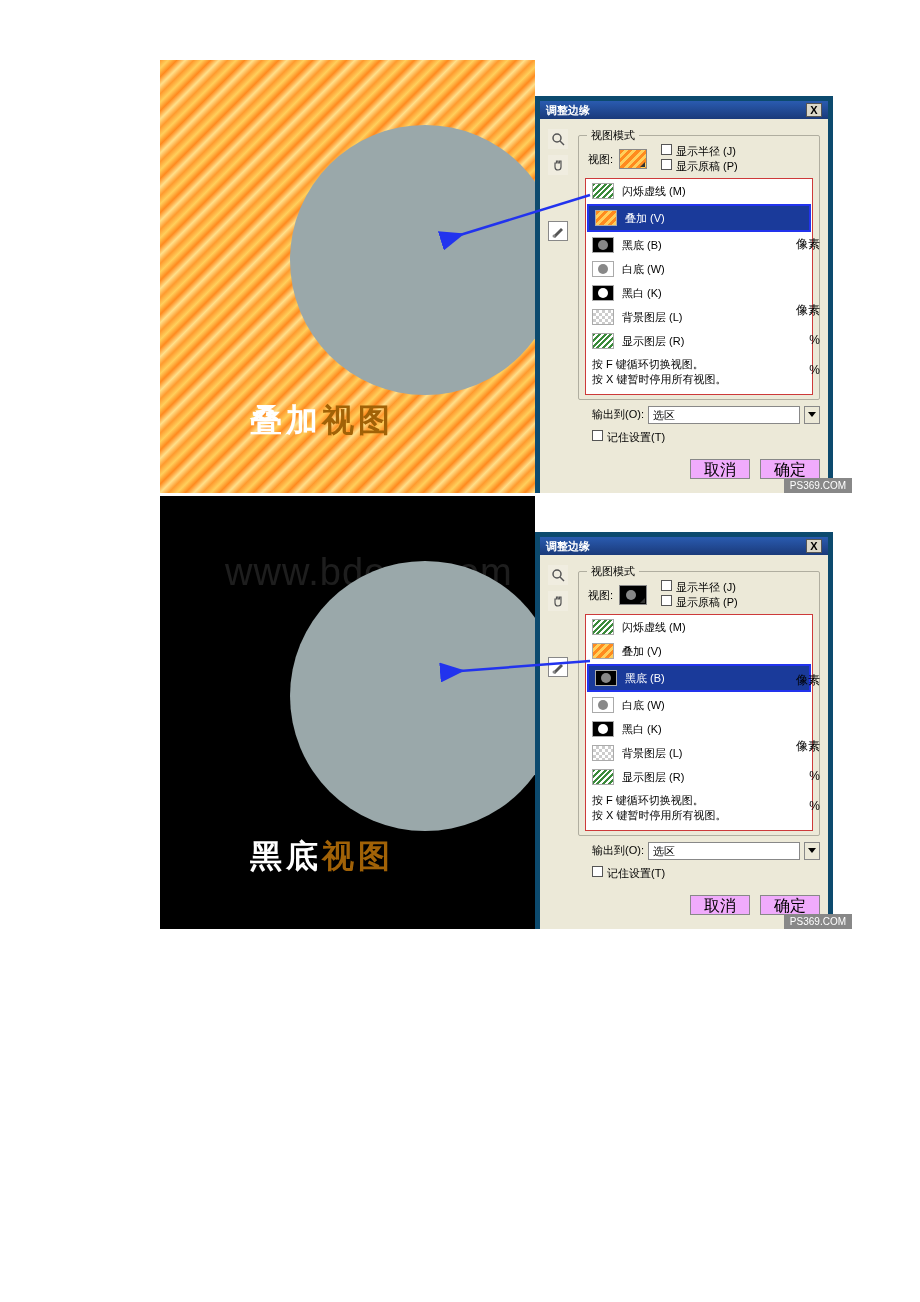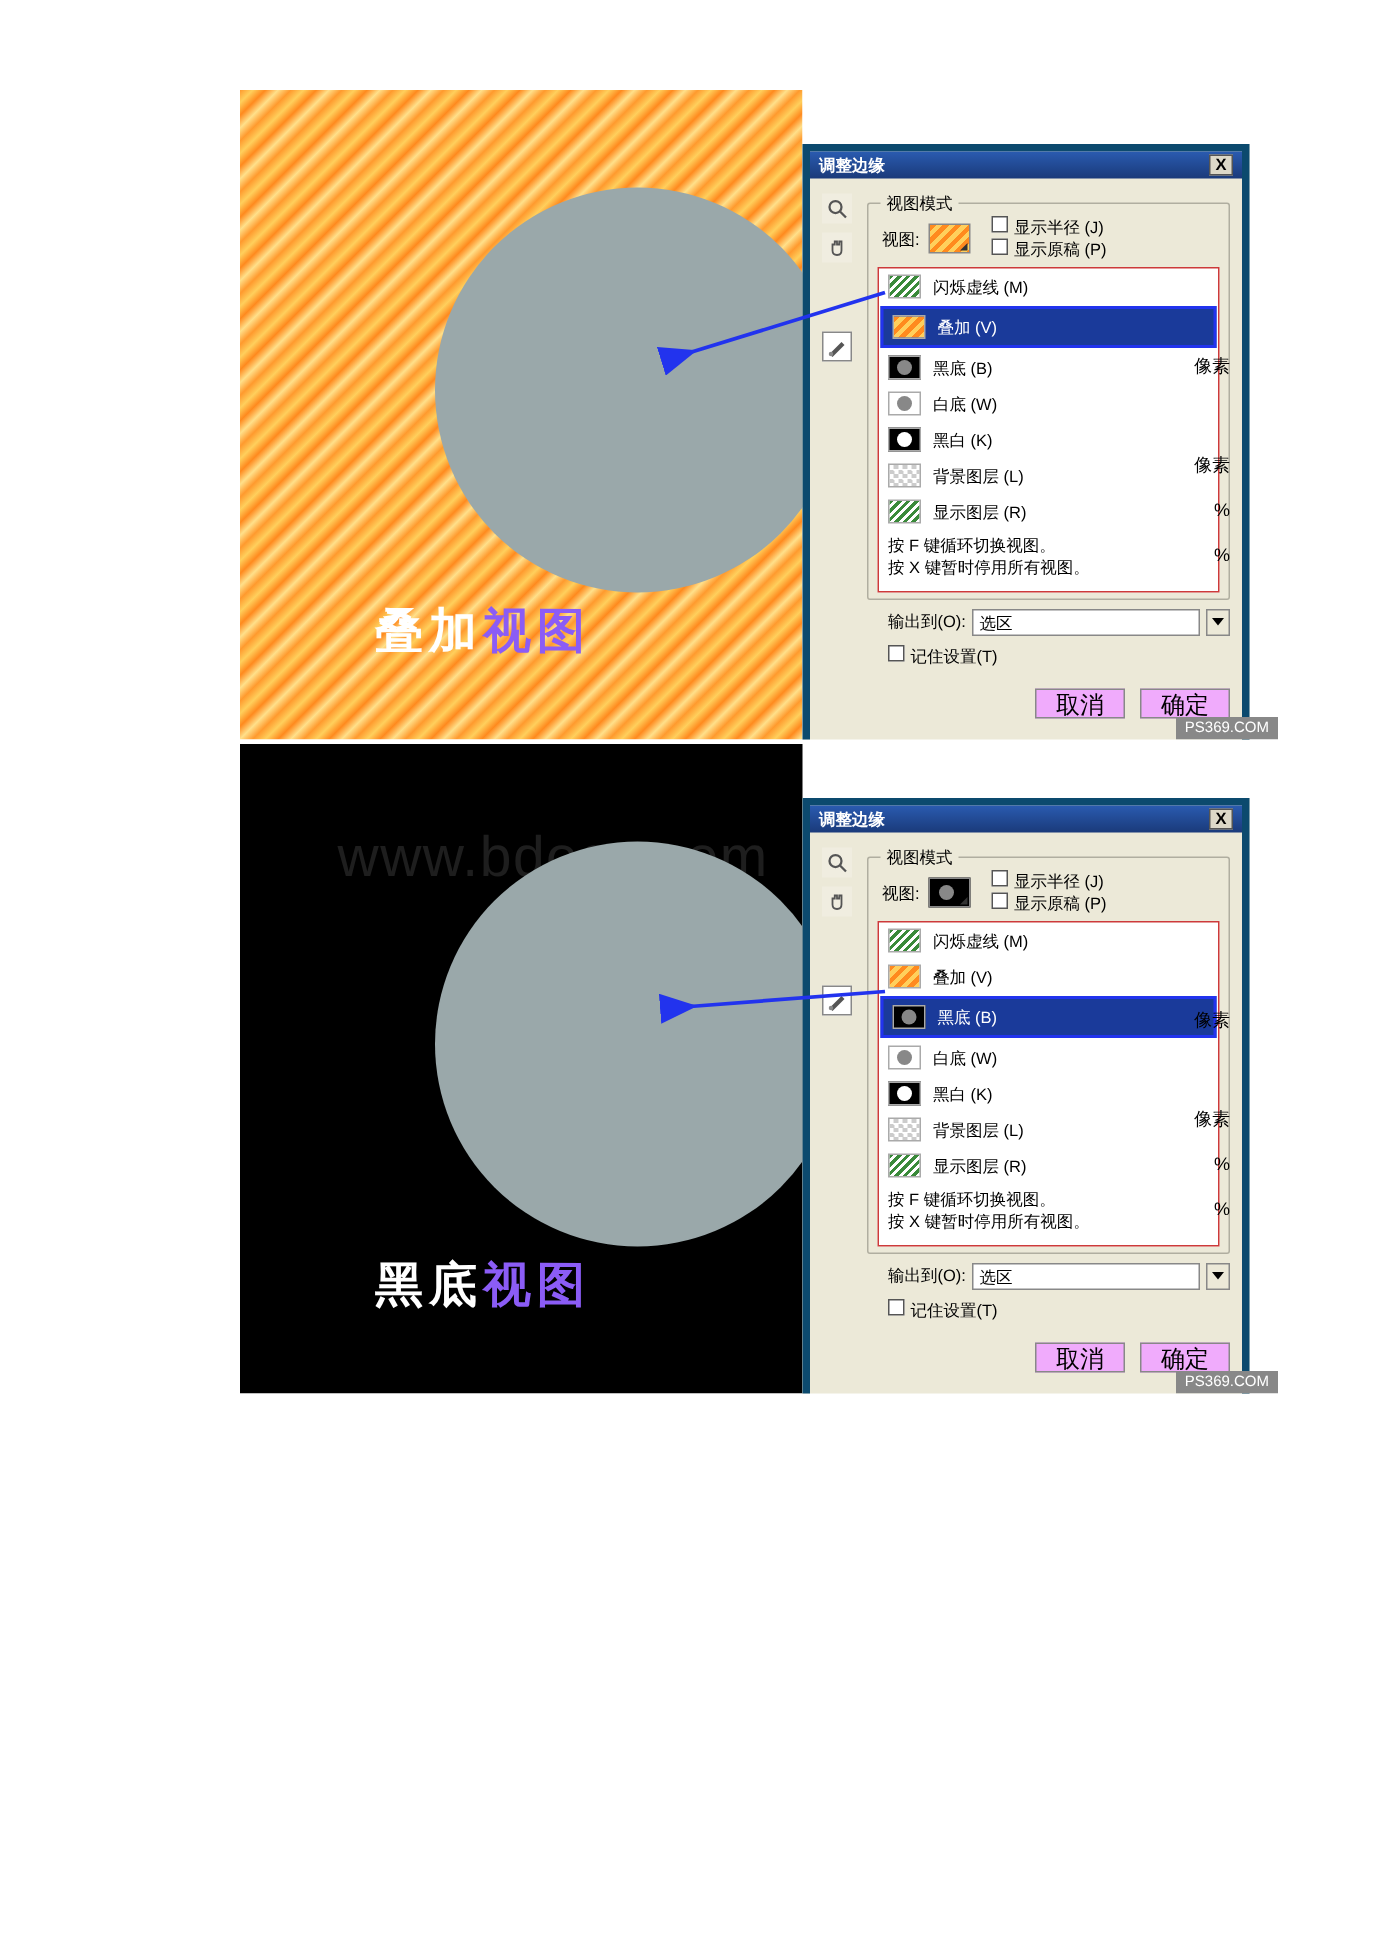--- a/index.html
+++ b/index.html
@@ -5,21 +5,21 @@
   * { box-sizing: border-box; margin: 0; padding: 0; }
   body { background: #fff; font-family: "SimSun", "Microsoft YaHei", sans-serif; font-size: 12px; width: 920px; }
   .page { padding: 60px 80px 60px 160px; }
   .screenshot { position: relative; width: 692px; height: 433px; margin-bottom: 3px; overflow: hidden; }
   .canvas { position: absolute; left: 0; top: 0; width: 375px; height: 100%; overflow: hidden; }
   .canvas-overlay { width: 100%; height: 100%; background: repeating-linear-gradient(135deg, #ff9a2e 0, #ffcf5c 6px, #ff8a1e 12px, #ffe08a 18px, #ff9a2e 24px); }
   .canvas-black { background: #000; }
   .circle { position: absolute; left: 130px; top: 65px; width: 270px; height: 270px; border-radius: 50%; background: #9aa8aa; }
   .canvas-label { position: absolute; left: 90px; bottom: 50px; font-size: 32px; font-weight: bold; letter-spacing: 4px; }
   .lbl-white { color: #fff; }
-  .lbl-red { color: #8b5cf6; }
+  .lbl-red { color: #a16207; }
   .watermark { position:absolute; left:65px; top:55px; font-size:38px; color:rgba(120,120,120,.25); font-family:Arial,sans-serif; letter-spacing:1px;}
   .dialog { position: absolute; left: 375px; top: 0; width: 298px; height: 433px; background: #ece9d8; border: 5px solid #0c4a6e; margin-top: 36px; }
   .titlebar { height: 18px; background: linear-gradient(#2a5bb0, #1a3a7a); color: #fff; font-size: 11px; font-weight: bold; padding: 2px 6px; display: flex; justify-content: space-between; align-items: center; }
   .titlebar .xbtn { width: 16px; height: 14px; background: #dcd8c8; color: #000; text-align: center; line-height: 13px; font-size: 11px; font-weight: bold; border: 1px solid #555; }
   .body { position: relative; padding: 16px 8px 6px 38px; }
   .toolcol { position: absolute; left: 8px; top: 10px; width: 22px; }
   .toolicon { width: 20px; height: 20px; margin-bottom: 6px; background: #f0ede0; border: 1px solid transparent; display:flex; align-items:center; justify-content:center; }
   .toolicon.sel { background: #fff; border: 1px solid #888; }
   .grpbox { border: 1px solid #b0aea0; border-radius: 2px; padding: 8px 6px 4px; margin-bottom: 6px; position: relative; }
   .grptitle { position: absolute; top: -8px; left: 8px; background: #ece9d8; padding: 0 4px; font-size: 11px; }

